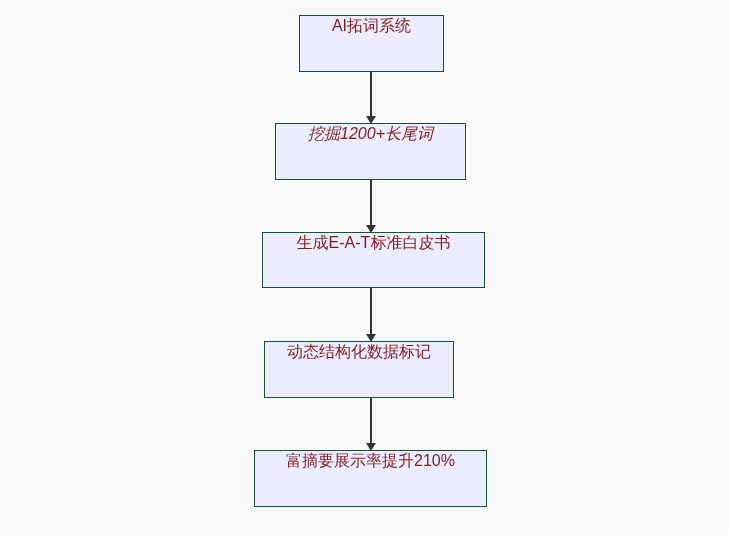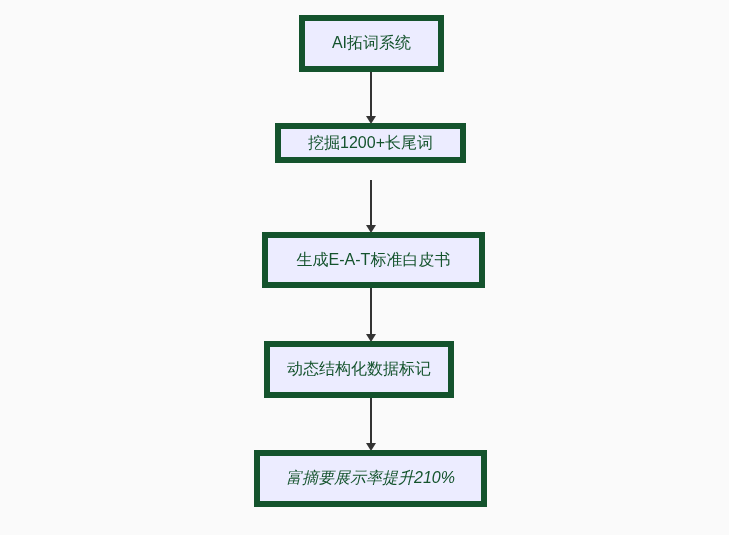--- a/index.html
+++ b/index.html
@@ -11,25 +11,25 @@
     position: relative;
     width: 729px;
     height: 535px;
     background: #fafafa;
     overflow: hidden;
   }
   .flow-node {
     position: absolute;
     box-sizing: border-box;
     background: #ECECFF;
-    border: 6px solid #14532d;
-    color: #14532d;
+    border: 1px solid #14532d;
+    color: #7f1d1d;
     font-size: 16px;
     display: flex;
-    align-items: center;
+    align-items: flex-start;
     justify-content: center;
     text-align: center;
     white-space: nowrap;
   }
   .edge-layer {
     position: absolute;
     left: 0;
     top: 0;
     width: 729px;
     height: 535px;
@@ -65,29 +65,29 @@
     <g>
       <line x1="371" y1="398" x2="371" y2="444"></line>
       <polygon points="366,443 376,443 371,451"></polygon>
     </g>
   </svg>
 
   <div class="flow-node" style="left:299px; top:15px; width:145px; height:57px;">
     <span>AI拓词系统</span>
   </div>
 
-  <div class="flow-node" style="left:275px; top:123px; width:191px; height:40px;">
+  <div class="flow-node" style="left:275px; top:123px; width:191px; height:57px;font-style:italic;">
     <span>挖掘1200+长尾词</span>
   </div>
 
   <div class="flow-node" style="left:262px; top:232px; width:223px; height:56px;">
     <span>生成E-A-T标准白皮书</span>
   </div>
 
   <div class="flow-node" style="left:264px; top:341px; width:190px; height:57px;">
     <span>动态结构化数据标记</span>
   </div>
 
-  <div class="flow-node" style="left:254px; top:450px; width:233px; height:57px;font-style:italic;">
+  <div class="flow-node" style="left:254px; top:450px; width:233px; height:57px;">
     <span>富摘要展示率提升210%</span>
   </div>
 
 </div>
 
 </body></html>

